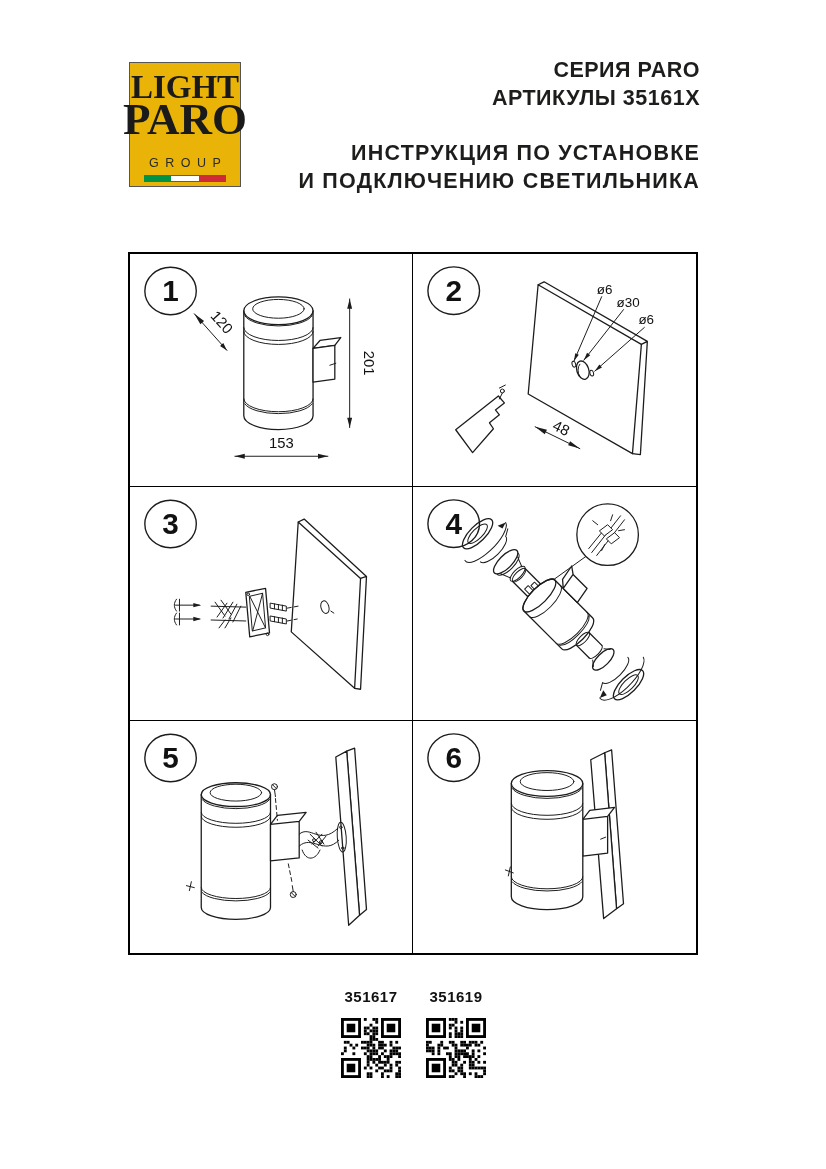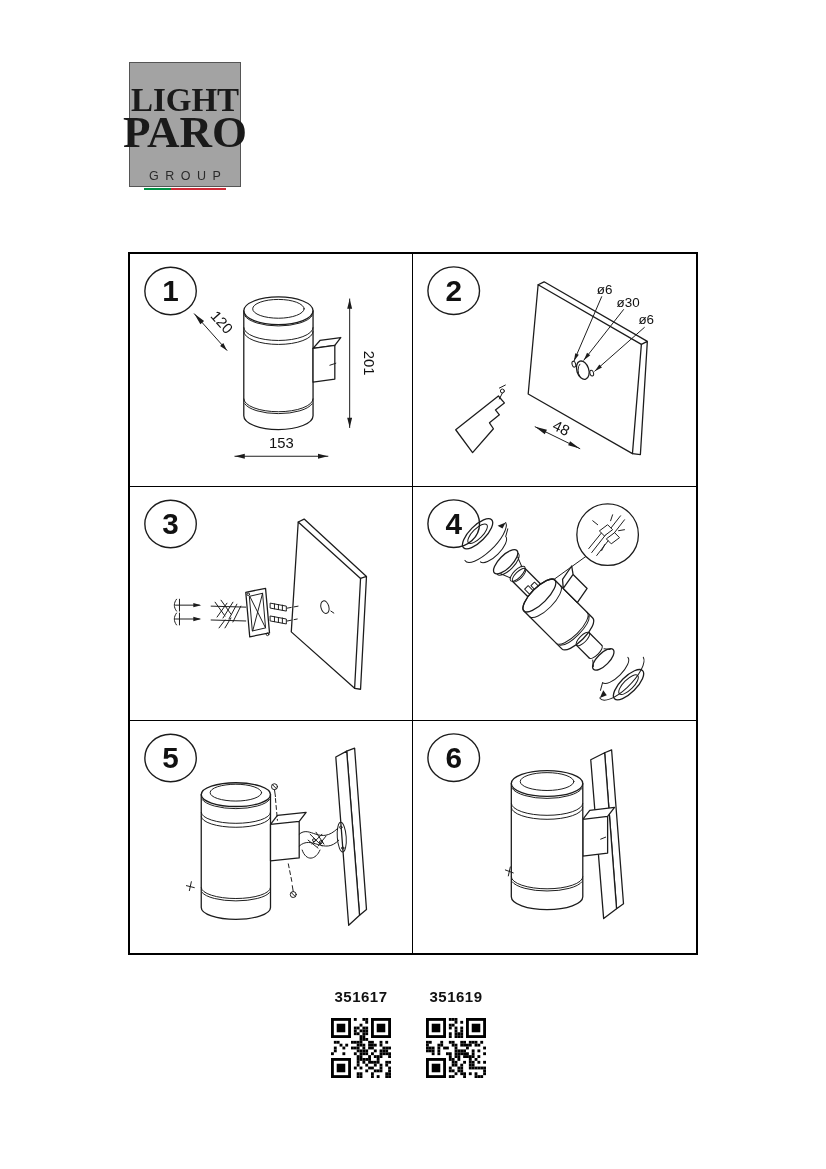--- a/index.html
+++ b/index.html
@@ -2,21 +2,21 @@
 <html><head>
 <meta charset="utf-8">
 <style>
   html,body{margin:0;padding:0;background:#fff;}
   .page{position:relative;width:826px;height:1169px;background:#fff;overflow:hidden;
         font-family:"Liberation Sans",sans-serif;color:#1d1d1b;}
 
   
   .logo-box{position:absolute;left:129px;top:62px;width:112px;height:125px;
             border:1px solid #555;box-sizing:border-box;display:flex;flex-direction:column;
-            align-items:center;padding-top:23px;background:#a3a3a3;}
+            align-items:center;padding-top:10px;background:#eab308;}
   .logo-light{font-family:"Liberation Serif",serif;font-weight:bold;font-size:33px;
               line-height:.85;color:#1a1a1a;letter-spacing:0;}
   .logo-star{font-family:"Liberation Serif",serif;font-weight:bold;font-size:45px;
              line-height:.82;color:#1a1a1a;}
   .logo-group{font-size:12.5px;letter-spacing:6.5px;margin-top:18px;text-indent:6.5px;color:#2a2a2a;}
   .flag{display:flex;margin-top:5px;width:82px;height:7px;}
   .flag-g{flex:1;background:#009246;}
   .flag-w{flex:1;background:#fff;border-top:1px solid #ce2b37;border-bottom:1px solid #ce2b37;box-sizing:border-box;}
   .flag-r{flex:1;background:#ce2b37;}
 
@@ -59,20 +59,28 @@
     <div class="logo-light">LIGHT</div>
     <div class="logo-star">PARO</div>
     <div class="logo-group">GROUP</div>
     <div class="flag">
       <div class="flag-g"></div>
       <div class="flag-w"></div>
       <div class="flag-r"></div>
     </div>
   </div>
 
+  <div class="header">
+    <div class="series-line">СЕРИЯ PARO</div>
+    <div class="series-line">АРТИКУЛЫ 35161X</div>
+    <div class="title-block">
+      <div class="title-line">ИНСТРУКЦИЯ ПО УСТАНОВКЕ</div>
+      <div class="title-line">И ПОДКЛЮЧЕНИЮ СВЕТИЛЬНИКА</div>
+    </div>
+  </div>
 
   <div class="grid">
 
     <div class="cell">
       <svg class="draw" viewBox="0 0 285 234">
         <g>
           <ellipse cx="41" cy="37" rx="26" ry="24" style="stroke-width:1.4"></ellipse>
           <text class="num" x="41" y="47">1</text>
         </g>
         <g>
@@ -281,21 +289,21 @@
           <path d="M99,63 A36,13 0 0 0 171,63"></path>
           <path class="thin" d="M100,68 A36,13 0 0 0 170,68"></path>
           <ellipse class="thin" cx="135" cy="61" rx="27" ry="9"></ellipse>
           <path class="thin" d="M99,83 A36,12 0 0 0 171,83 M99,87 A36,12 0 0 0 171,87 M99,157 A36,12 0 0 0 171,157 M100,162 A36,12 0 0 0 170,162"></path>
           <path class="thin" d="M93,150 L101,153 M98,147 L96,156"></path>
         </g>
       </svg>
     </div>
   </div>
 
-  <div class="qr-wrap" style="left:329px;">
+  <div class="qr-wrap" style="left:339px;">
     <div class="qr-label">351617</div>
     <svg class="qr-svg qr" viewBox="0 0 63 63">
         <rect x="24" y="0" width="3" height="3" fill="#000"></rect>
         <rect x="33" y="0" width="3" height="3" fill="#000"></rect>
         <rect x="36" y="0" width="3" height="3" fill="#000"></rect>
         <rect x="36" y="3" width="3" height="3" fill="#000"></rect>
         <rect x="30" y="6" width="3" height="3" fill="#000"></rect>
         <rect x="24" y="9" width="3" height="3" fill="#000"></rect>
         <rect x="27" y="9" width="3" height="3" fill="#000"></rect>
         <rect x="33" y="9" width="3" height="3" fill="#000"></rect>

